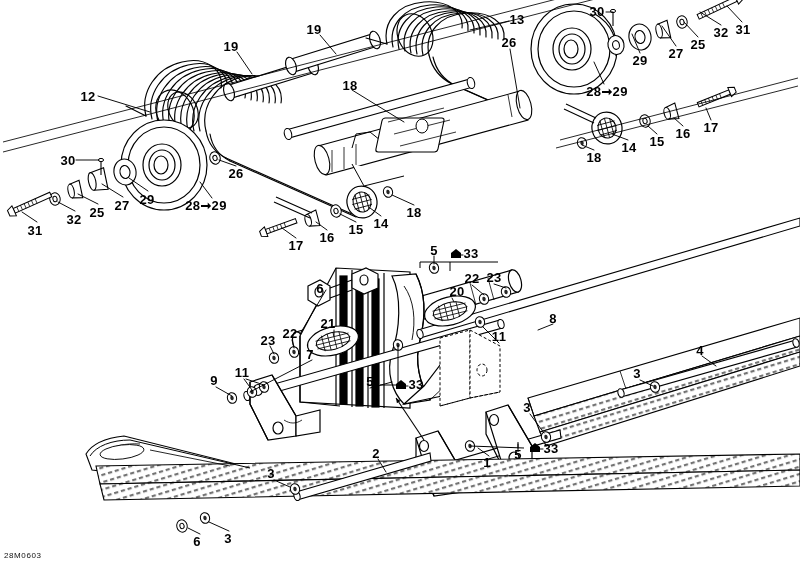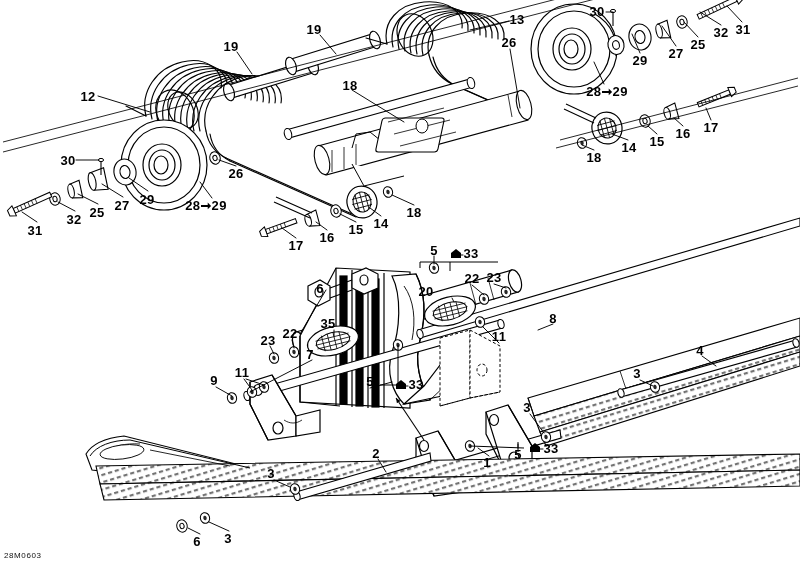--- a/index.html
+++ b/index.html
@@ -544,22 +544,22 @@
   <div class="lbl" style="left:296px;top:245px">17</div>
   <div class="lbl" style="left:327px;top:237px">16</div>
   <div class="lbl" style="left:356px;top:229px">15</div>
   <div class="lbl" style="left:381px;top:223px">14</div>
   <div class="lbl" style="left:414px;top:212px">18</div>
   <div class="lbl" style="left:434px;top:250px">5</div>
   <div class="lbl" style="left:471px;top:253px">33</div>
   <div class="lbl" style="left:320px;top:288px">6</div>
   <div class="lbl" style="left:472px;top:278px">22</div>
   <div class="lbl" style="left:494px;top:277px">23</div>
-  <div class="lbl" style="left:426px;top:291px">20</div>
-  <div class="lbl" style="left:328px;top:323px">35</div>
+  <div class="lbl" style="left:457px;top:291px">20</div>
+  <div class="lbl" style="left:328px;top:323px">21</div>
   <div class="lbl" style="left:290px;top:333px">22</div>
   <div class="lbl" style="left:268px;top:340px">23</div>
   <div class="lbl" style="left:310px;top:354px">7</div>
   <div class="lbl" style="left:499px;top:336px">11</div>
   <div class="lbl" style="left:553px;top:318px">8</div>
   <div class="lbl" style="left:370px;top:381px">5</div>
   <div class="lbl" style="left:416px;top:384px">33</div>
   <div class="lbl" style="left:214px;top:380px">9</div>
   <div class="lbl" style="left:242px;top:372px">11</div>
   <div class="lbl" style="left:700px;top:350px">4</div>

